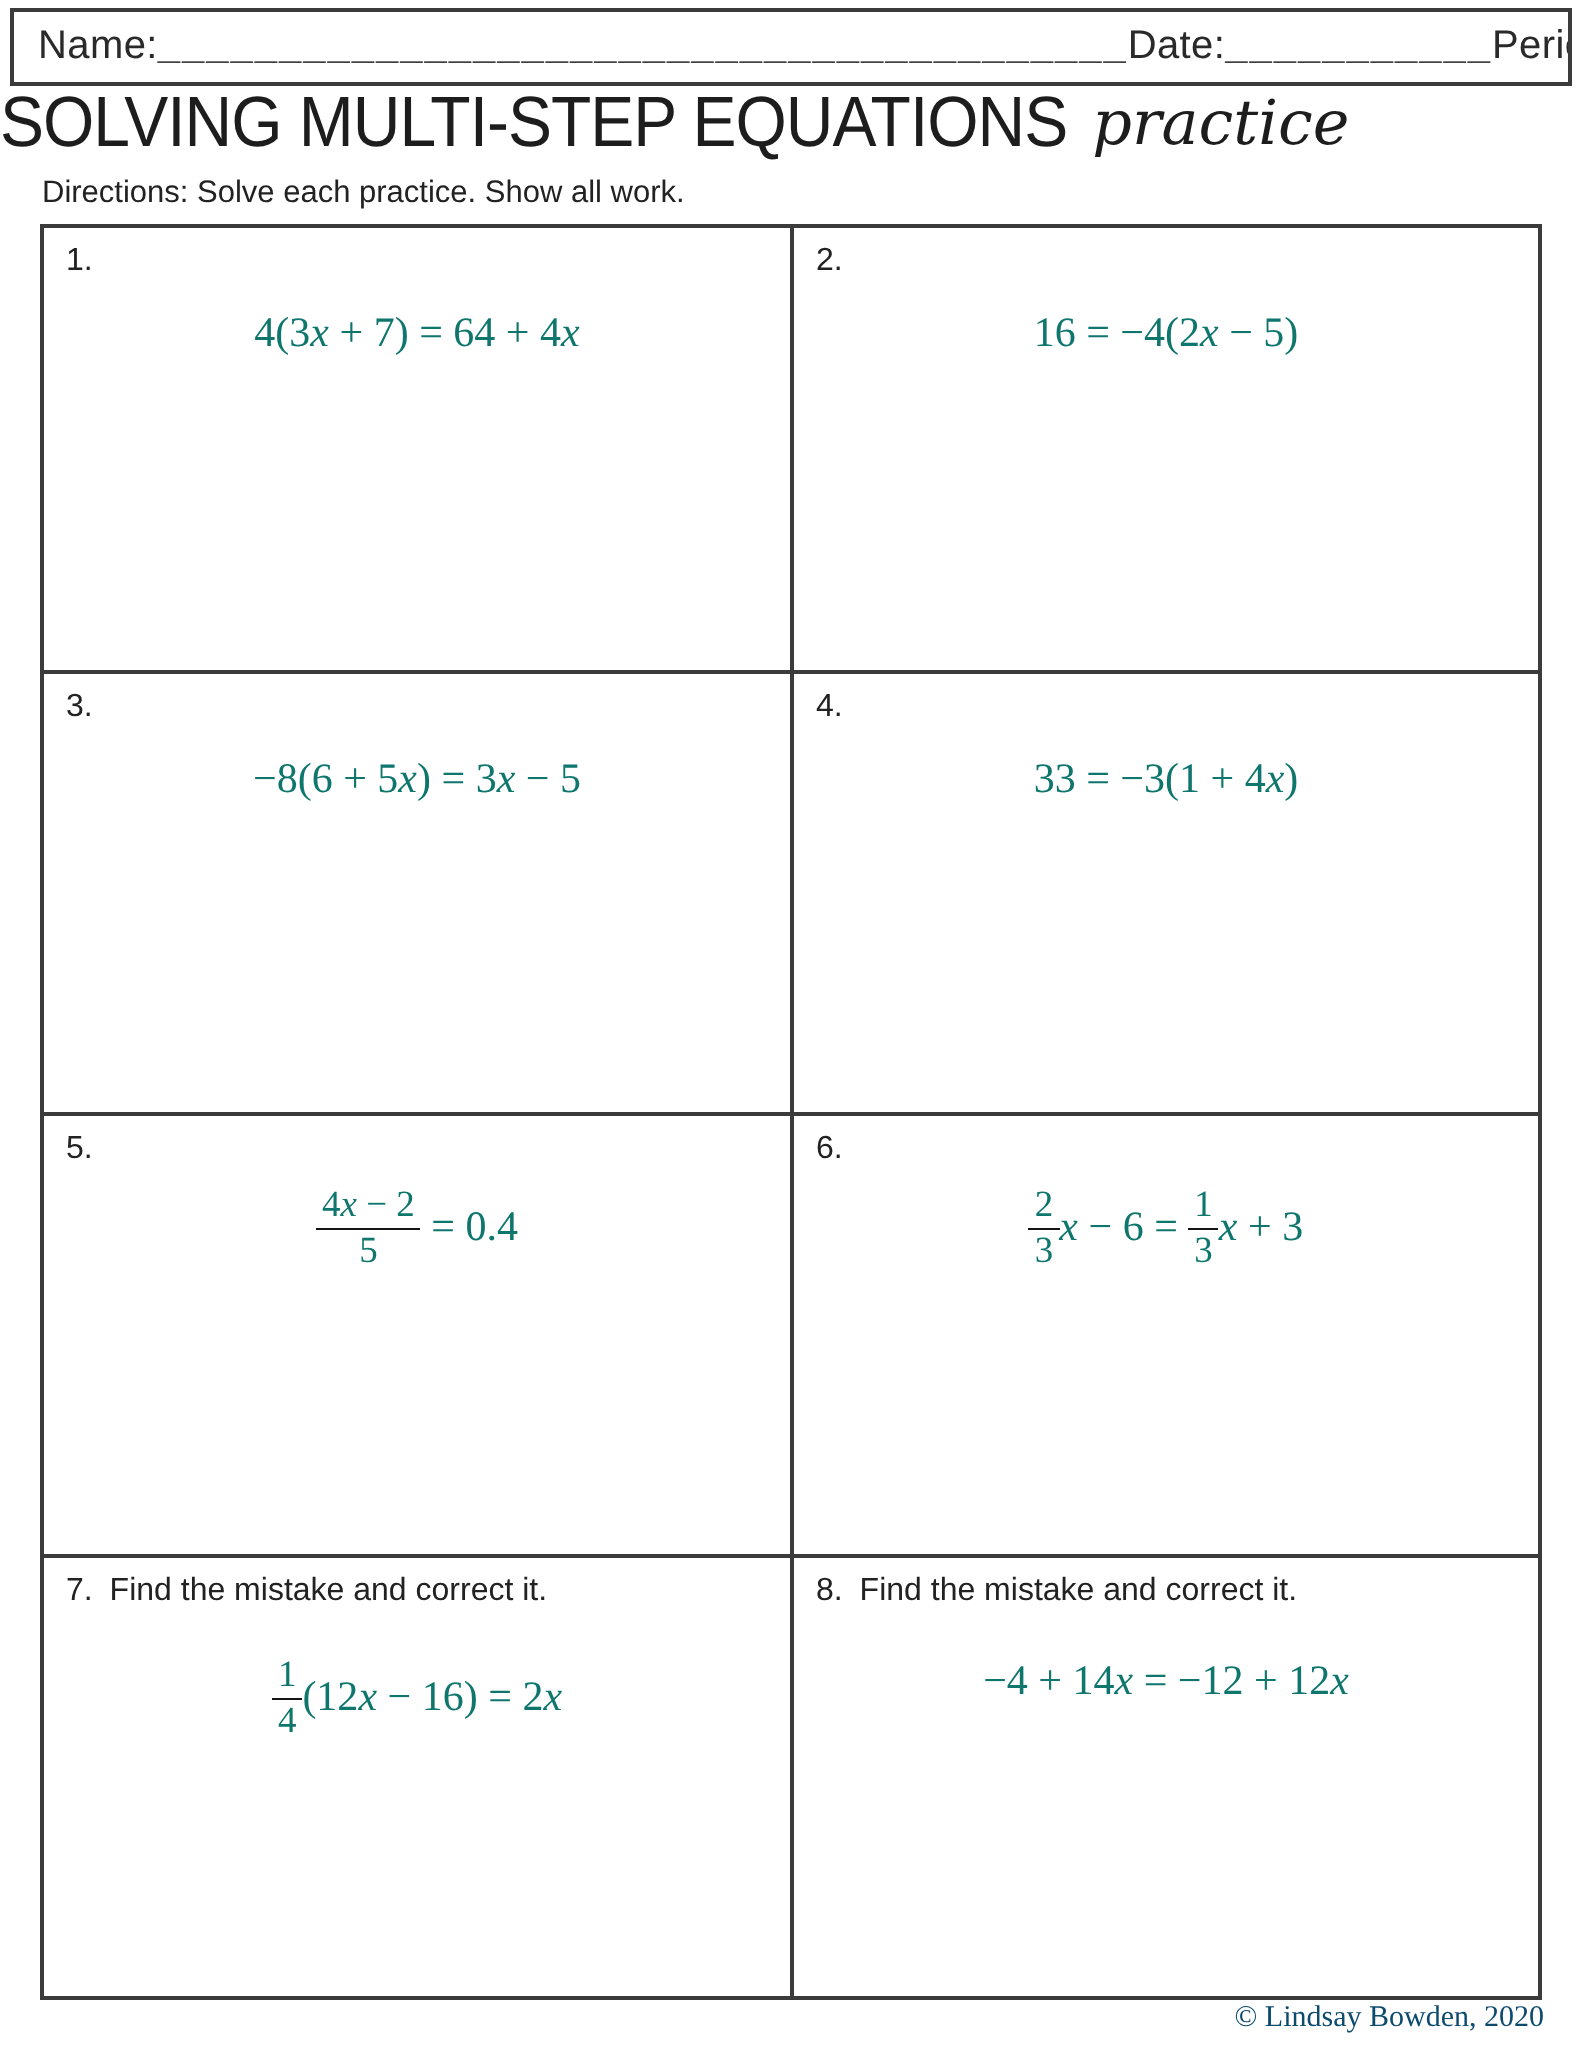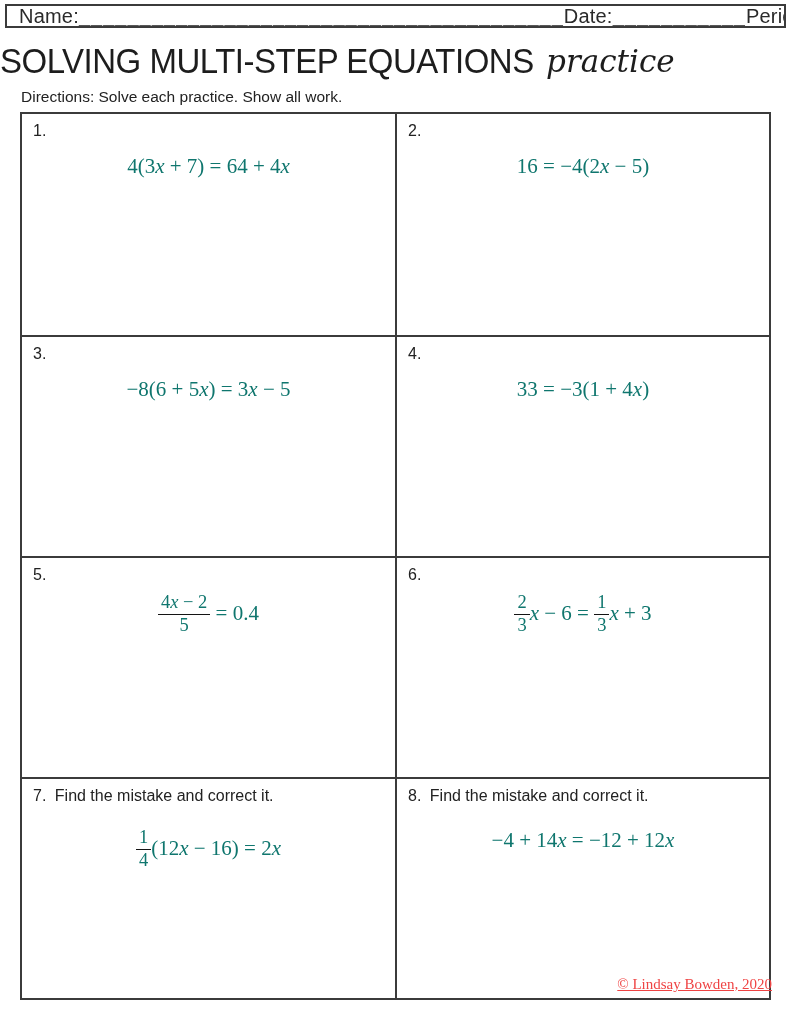--- a/index.html
+++ b/index.html
@@ -2,21 +2,21 @@
 <html><head>
 <meta charset="utf-8">
 <style>
   html,body{margin:0;padding:0;background:#ffffff;}
   .page{
     position:relative;width:791px;height:1024px;background:#ffffff;
     overflow:hidden;font-family:"Liberation Sans",sans-serif;color:#1f1f1f;
   }
   
   .header-box{
-    position:absolute;left:5px;top:4px;width:781px;height:24px;
+    position:absolute;left:5px;top:4px;width:781px;height:39px;
     border:2px solid #3b3b3b;box-sizing:border-box;
     display:flex;align-items:center;padding-left:12px;
     font-size:20px;letter-spacing:0.2px;color:#2a2a2a;
     white-space:nowrap;overflow:hidden;
   }
   .blank{letter-spacing:1px;color:#2a2a2a;font-weight:bold;}
   
   .title{position:absolute;left:0;top:42px;width:791px;text-align:left;white-space:nowrap;}
   .title-main{
     font-family:"Liberation Sans",sans-serif;font-stretch:condensed;
@@ -51,22 +51,22 @@
   .eq.low{margin-top:22px;}
   .frac{
     display:inline-flex;flex-direction:column;vertical-align:middle;
     font-size:0.88em;line-height:1.18;text-align:center;
     transform:translateY(-1px);
   }
   .frac .num{border-bottom:1.4px solid #141414;padding:0 3px;text-align:right;}
   .frac .den{padding:0 3px;}
   
   .footer{
-    position:absolute;right:19px;top:976px;
-    font-family:"Liberation Serif",serif;font-size:15px;color:#ef4444;text-decoration:underline;
+    position:absolute;right:19px;top:1001px;
+    font-family:"Liberation Serif",serif;font-size:15px;color:#0c4a6e;
   }
 </style>
 </head>
 <body>
 
 <div class="page">
 
   <div class="header-box">
     <span>Name:</span>
       <span class="blank">________________________________________</span>

